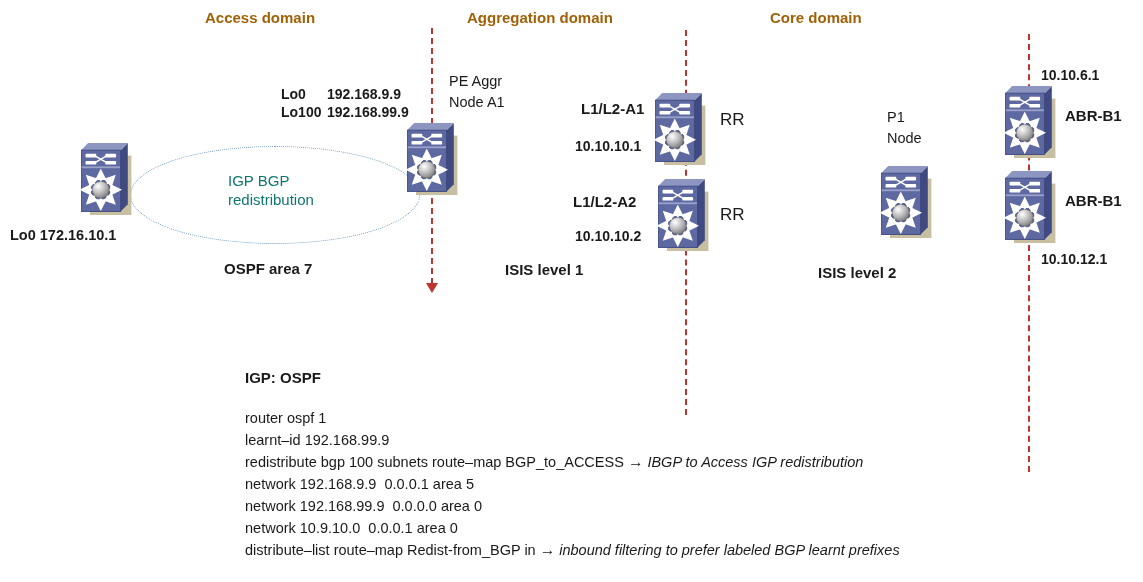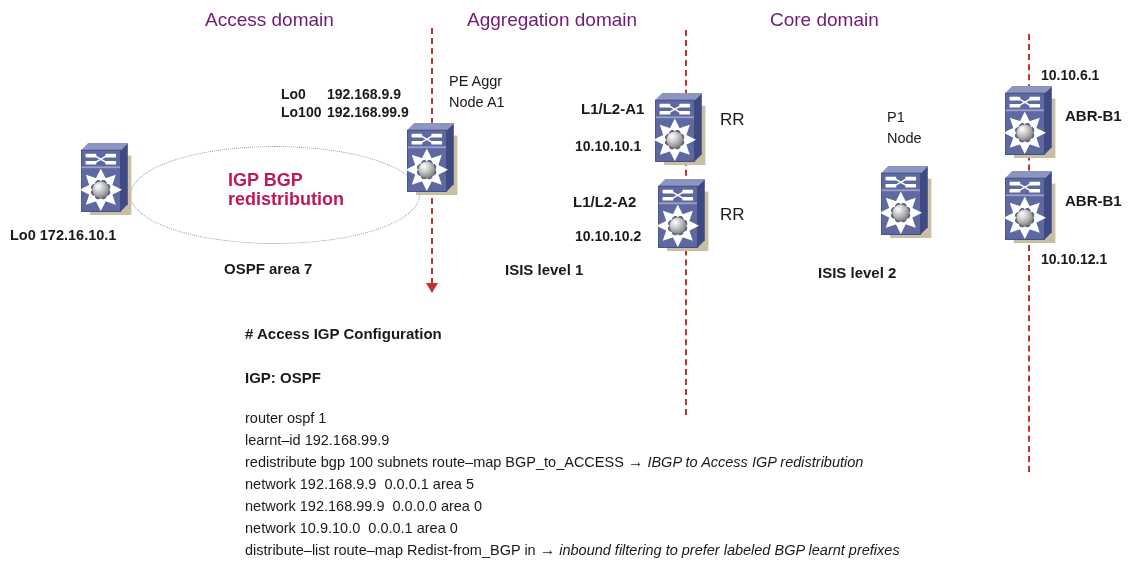--- a/index.html
+++ b/index.html
@@ -8,23 +8,23 @@
   #canvas {
     position: relative;
     width: 1143px;
     height: 582px;
     background: #ffffff;
     overflow: hidden;
   }
   .abs { position: absolute; }
 
   .domain-title {
-    font-size: 19px;
-    font-weight: 400;
-    color: #701a75;
+    font-size: 15px;
+    font-weight: 700;
+    color: #a16207;
     white-space: nowrap;
     z-index: 3;
   }
 
   .vline {
     width: 0;
     border-left: 2px dashed #bf342e;
     z-index: 1;
   }
   .vline-arrow {
@@ -53,24 +53,24 @@
     display: grid;
     grid-template-columns: 46px auto;
     font-size: 14px;
     font-weight: 600;
     line-height: 18px;
     white-space: nowrap;
     z-index: 3;
   }
 
   .ellipse-label {
-    font-size: 18px;
-    font-weight: 700;
+    font-size: 15px;
+    font-weight: 400;
     line-height: 19px;
-    color: #be185d;
+    color: #0f766e;
     white-space: nowrap;
     z-index: 3;
   }
 
   .cfg-heading { font-size: 15px; font-weight: 700; white-space: nowrap; z-index: 3; }
   .cfg-lines { z-index: 3; width: 920px; }
   .cfg-line {
     font-size: 14.5px;
     line-height: 22px;
     white-space: pre;
@@ -195,21 +195,20 @@
   <div class="abs node-name" style="left:887px; top:107px;">
     <div>P1</div>
     <div>Node</div>
   </div>
   <div class="abs ip-label" style="left:1041px; top:67px;">10.10.6.1</div>
   <div class="abs bold-label" style="left:1065px; top:107px;">ABR-B1</div>
   <div class="abs bold-label" style="left:1065px; top:192px;">ABR-B1</div>
   <div class="abs ip-label" style="left:1041px; top:251px;">10.10.12.1</div>
   <div class="abs bold-label" style="left:818px; top:264px;">ISIS level 2</div>
 
-  <div class="abs cfg-heading" style="left:245px; top:325px;"># Access IGP Configuration</div>
   <div class="abs cfg-heading" style="left:245px; top:369px;">IGP: OSPF</div>
   <div class="abs cfg-lines" style="left:245px; top:407px;">
     <div class="cfg-line"><span>router ospf 1</span></div>
     <div class="cfg-line"><span>learnt–id 192.168.99.9</span></div>
     <div class="cfg-line"><span>redistribute bgp 100 subnets route–map BGP_to_ACCESS </span><span class="arrow">→</span><span class="comment"> IBGP to Access IGP redistribution</span></div>
     <div class="cfg-line"><span>network 192.168.9.9  0.0.0.1 area 5</span></div>
     <div class="cfg-line"><span>network 192.168.99.9  0.0.0.0 area 0</span></div>
     <div class="cfg-line"><span>network 10.9.10.0  0.0.0.1 area 0</span></div>
     <div class="cfg-line"><span>distribute–list route–map Redist-from_BGP in </span><span class="arrow">→</span><span class="comment"> inbound filtering to prefer labeled BGP learnt prefixes</span></div>
   </div>

